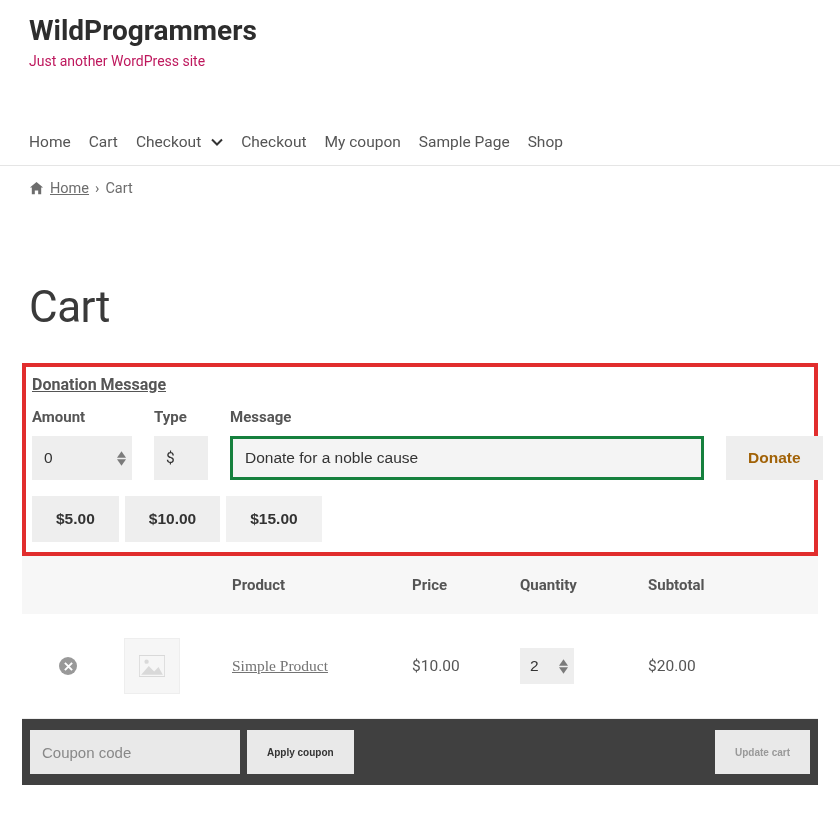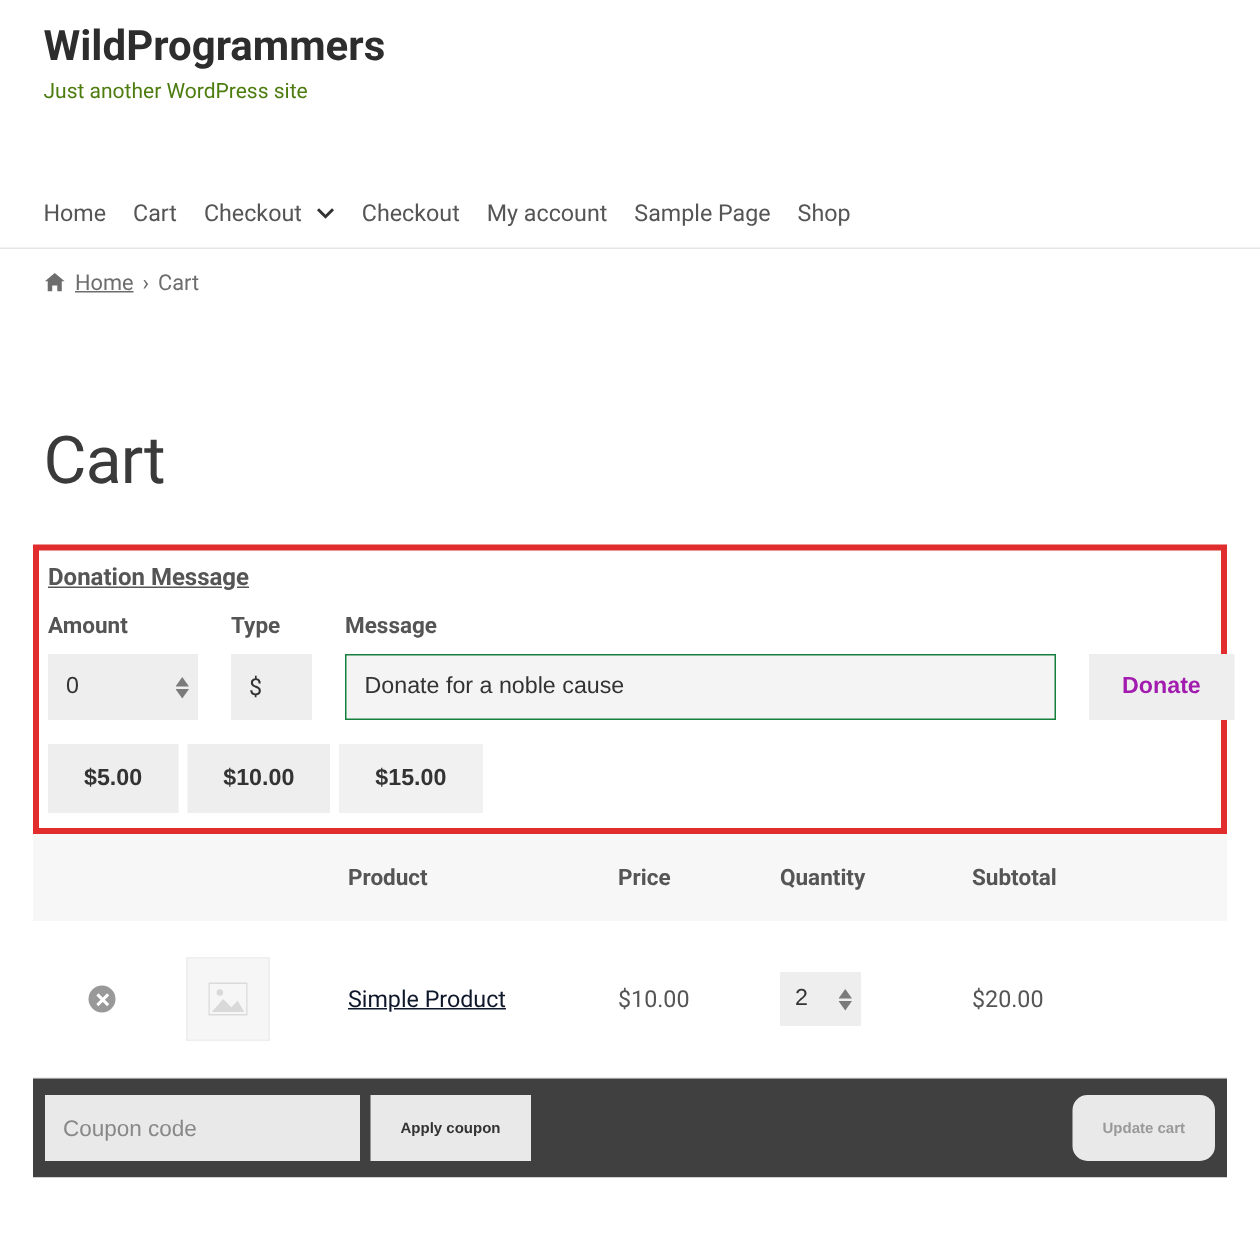--- a/index.html
+++ b/index.html
@@ -1,21 +1,21 @@
 <!DOCTYPE html>
 <html><head>
 <meta charset="utf-8">
 <style>
   * { box-sizing: border-box; margin: 0; padding: 0; }
   body { font-family: -apple-system, BlinkMacSystemFont, "Segoe UI", Roboto, Helvetica, Arial, sans-serif; color: #333; background: #fff; }
   .page { width: 840px; }
   .container { padding: 0 29px; }
 
   .site-title { font-size: 28px; font-weight: 700; color: #2d2d2d; padding-top: 14px; }
-  .site-tagline { font-size: 14px; color: #4d7c0f; margin-top: 6px; }
+  .site-tagline { font-size: 14px; color: #be185d; margin-top: 6px; }
 
   .nav { margin-top: 52px; border-bottom: 1px solid #e5e5e5; }
   .nav ul { list-style: none; display: flex; gap: 0; }
   .nav li { padding: 12px 18px 14px 0; margin-right: 0; }
   .nav li.first { padding-left: 0; }
   .nav a { text-decoration: none; color: #555; font-size: 15.5px; cursor: pointer; display: flex; align-items: center; gap: 10px; }
   .nav .chev { width: 12px; height: 12px; }
 
   .breadcrumb { padding: 14px 29px; font-size: 14.5px; color: #6d6d6d; display: flex; align-items: center; gap: 6px; }
   .breadcrumb a { color: #6d6d6d; text-decoration: underline; cursor: pointer; }
@@ -23,22 +23,22 @@
 
   h1.page-title { font-size: 44px; font-weight: 400; color: #3a3a3a; margin: 70px 0 30px; padding: 0 29px; letter-spacing: -0.5px; }
 
   .donation-box { border: 4px solid #e12d2d; margin: 0 22px 0 22px; padding: 8px 4px 10px; }
   .donation-title { font-size: 16px; font-weight: 700; color: #555; margin-bottom: 14px; padding: 0 2px; text-decoration: underline; }
   .donation-row { display: flex; gap: 22px; align-items: flex-end; padding: 0 2px; }
   .don-col label { font-size: 15px; font-weight: 700; color: #555; display: block; margin-bottom: 10px; }
   .don-input { background: #eee; border: none; height: 44px; font-size: 15.5px; color: #333; padding: 0 12px; }
   .don-amount { width: 100px; }
   .don-type { width: 54px; text-align: left; display: flex; align-items: center; }
-  .don-msg { width: 474px; background: #f4f4f4; border: 1px solid #15803d; }
-  .don-btn { background: #eee; border: none; height: 44px; padding: 0 22px; font-size: 15.5px; font-weight: 700; color: #a21caf; cursor: pointer; }
+  .don-msg { width: 474px; background: #f4f4f4; border: 3px solid #15803d; }
+  .don-btn { background: #eee; border: none; height: 44px; padding: 0 22px; font-size: 15.5px; font-weight: 700; color: #a16207; cursor: pointer; }
   .preset-row { display: flex; gap: 6px; margin-top: 16px; padding: 0 2px; }
   .preset { background: #eee; border: none; height: 46px; padding: 0 24px; font-size: 15.5px; font-weight: 700; color: #333; cursor: pointer; }
   .preset.alt { background: #f1f1f1; }
 
   .spinner-wrap { position: relative; display: flex; align-items: center; }
   .spinner-wrap input { padding-right: 24px; }
   .spinner { position: absolute; right: 6px; display: flex; flex-direction: column; gap: 1px; }
   .spinner svg { width: 9px; height: 7px; fill: #7b7b7b; }
 
   table.cart { width: calc(100% - 44px); margin: 0 22px; border-collapse: collapse; }
@@ -47,28 +47,28 @@
   .col-remove { width: 92px; text-align: center !important; }
   .col-thumb { width: 108px; }
   .col-product { width: 180px; }
   .col-price { width: 108px; }
   .col-qty { width: 128px; }
   .col-subtotal { }
   .remove-btn { width: 18px; height: 18px; border-radius: 50%; background: #999; display: inline-flex; align-items: center; justify-content: center; cursor: pointer; }
   .remove-btn svg { width: 9px; height: 9px; fill: #fff; }
   .thumb { width: 56px; height: 56px; background: #f6f6f6; border: 1px solid #eee; display: flex; align-items: center; justify-content: center; }
   .thumb svg { width: 26px; height: 22px; fill: #d9d9d9; }
-  .product-link { color: #0f172a; text-decoration: underline; cursor: pointer; }
+  .product-link { color: #737373; text-decoration: underline; cursor: pointer; font-family: Liberation Serif, serif; }
   .qty-input { width: 54px; height: 36px; background: #eee; border: none; font-size: 15.5px; color: #333; padding: 0 10px; }
 
   .cart-actions { width: calc(100% - 44px); margin: 0 22px; background: #404040; display: flex; align-items: center; padding: 11px 8px; gap: 7px; }
   .coupon-input { background: #e9e9e9; border: none; height: 44px; padding: 0 12px; font-size: 15px; color: #777; width: 210px; }
   .coupon-input::placeholder { color: #888; }
   .action-btn { background: #e9e9e9; border: none; height: 44px; padding: 0 20px; font-size: 10px; font-weight: 700; color: #333; cursor: pointer; }
-  .action-btn.muted { color: #999; margin-left: auto; cursor: default; border-radius: 10px; }
+  .action-btn.muted { color: #999; margin-left: auto; cursor: default; }
 </style>
 </head>
 <body>
 
 <div class="page">
   <div class="container">
     <div class="site-title">WildProgrammers</div>
     <div class="site-tagline">Just another WordPress site</div>
   </div>
 
@@ -85,21 +85,21 @@
           <span>Checkout</span>
           <svg class="chev" viewBox="0 0 12 12">
               <path d="M1 3.5 L6 8.5 L11 3.5" fill="none" stroke="#333" stroke-width="2"></path>
             </svg>
         </a>
       </li>
       <li>
           <a>Checkout</a>
         </li>
       <li>
-          <a>My account</a>
+          <a>My coupon</a>
         </li>
       <li>
           <a>Sample Page</a>
         </li>
       <li>
           <a>Shop</a>
         </li>
     </ul>
   </nav>
 

